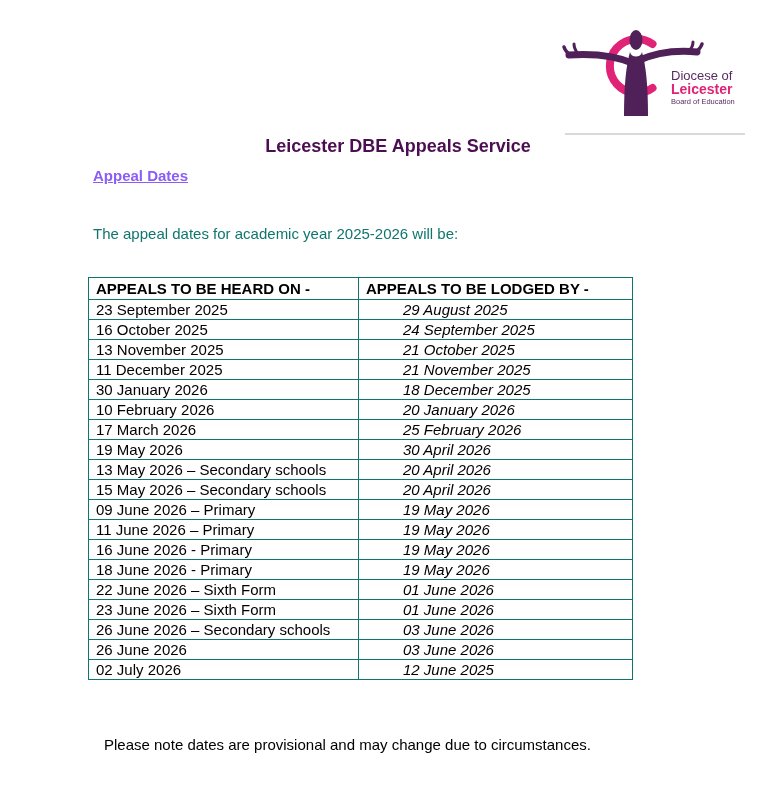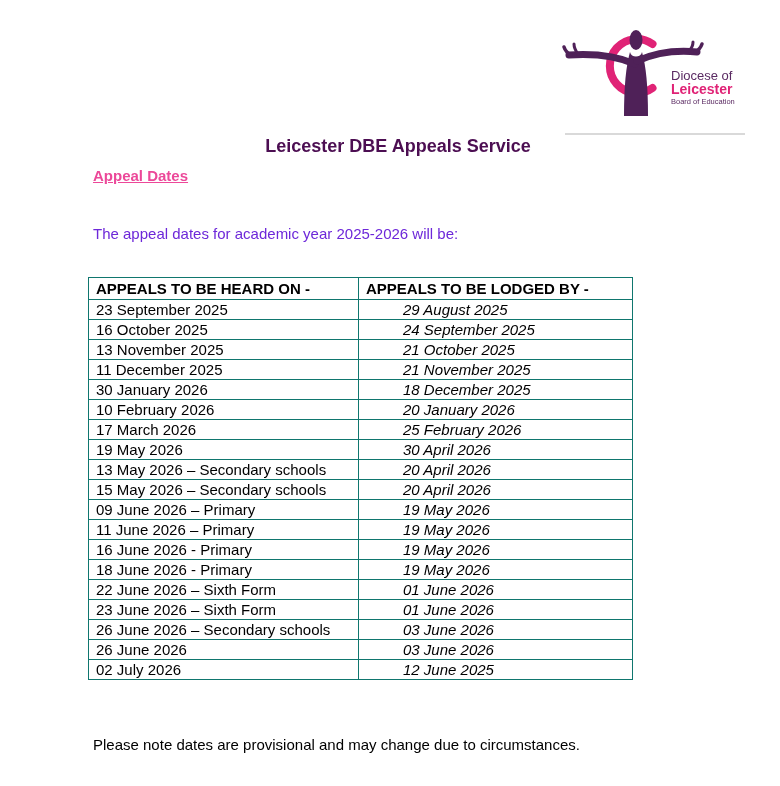--- a/index.html
+++ b/index.html
@@ -11,44 +11,44 @@
 
   .logo { position: absolute; top: 28px; left: 561px; width: 200px; height: 92px; }
   .logo-rule { position: absolute; top: 133px; left: 565px; width: 180px; height: 2px; background: #d9d9d9; }
 
   .doc-title {
     position: absolute; top: 128px; left: 0; width: 780px; margin: 8px;
     text-align: center; font-size: 18px; line-height: 21px; font-weight: bold; color: #4c0e52;
   }
   .section-heading {
     position: absolute; top: 167px; left: 93px; margin: 0;
-    font-size: 15px; line-height: 18px; font-weight: bold; color: #ec4899;
+    font-size: 15px; line-height: 18px; font-weight: bold; color: #8b5cf6;
     text-decoration: underline;
   }
   .intro {
     position: absolute; top: 225px; left: 93px; margin: 0;
-    font-size: 15px; line-height: 18px; color: #6d28d9;
+    font-size: 15px; line-height: 18px; color: #0f766e;
   }
 
   table.appeals {
     position: absolute; top: 277px; left: 88px; width: 544px;
     border-collapse: collapse; table-layout: fixed;
     font-size: 15px; color: #000000;
   }
   table.appeals col.c1 { width: 270px; }
   table.appeals col.c2 { width: 274px; }
   table.appeals th, table.appeals td {
     border: 1px solid #0f766e; text-align: left; vertical-align: middle;
     padding: 1px 7px; line-height: 17px; overflow: hidden; white-space: nowrap;
   }
   table.appeals th { font-weight: bold; padding-top: 2px; padding-bottom: 2px; }
   table.appeals td.lodged { font-style: italic; padding-left: 44px; }
 
   .footnote {
-    position: absolute; top: 736px; left: 93px; margin: 0;
+    position: absolute; top: 736px; left: 104px; margin: 0;
     font-size: 15px; line-height: 18px; color: #000000;
   }
 </style>
 </head>
 <body>
 
 <div class="page">
 
   <div class="logo">
     <svg width="200" height="92" viewBox="0 0 200 92">

